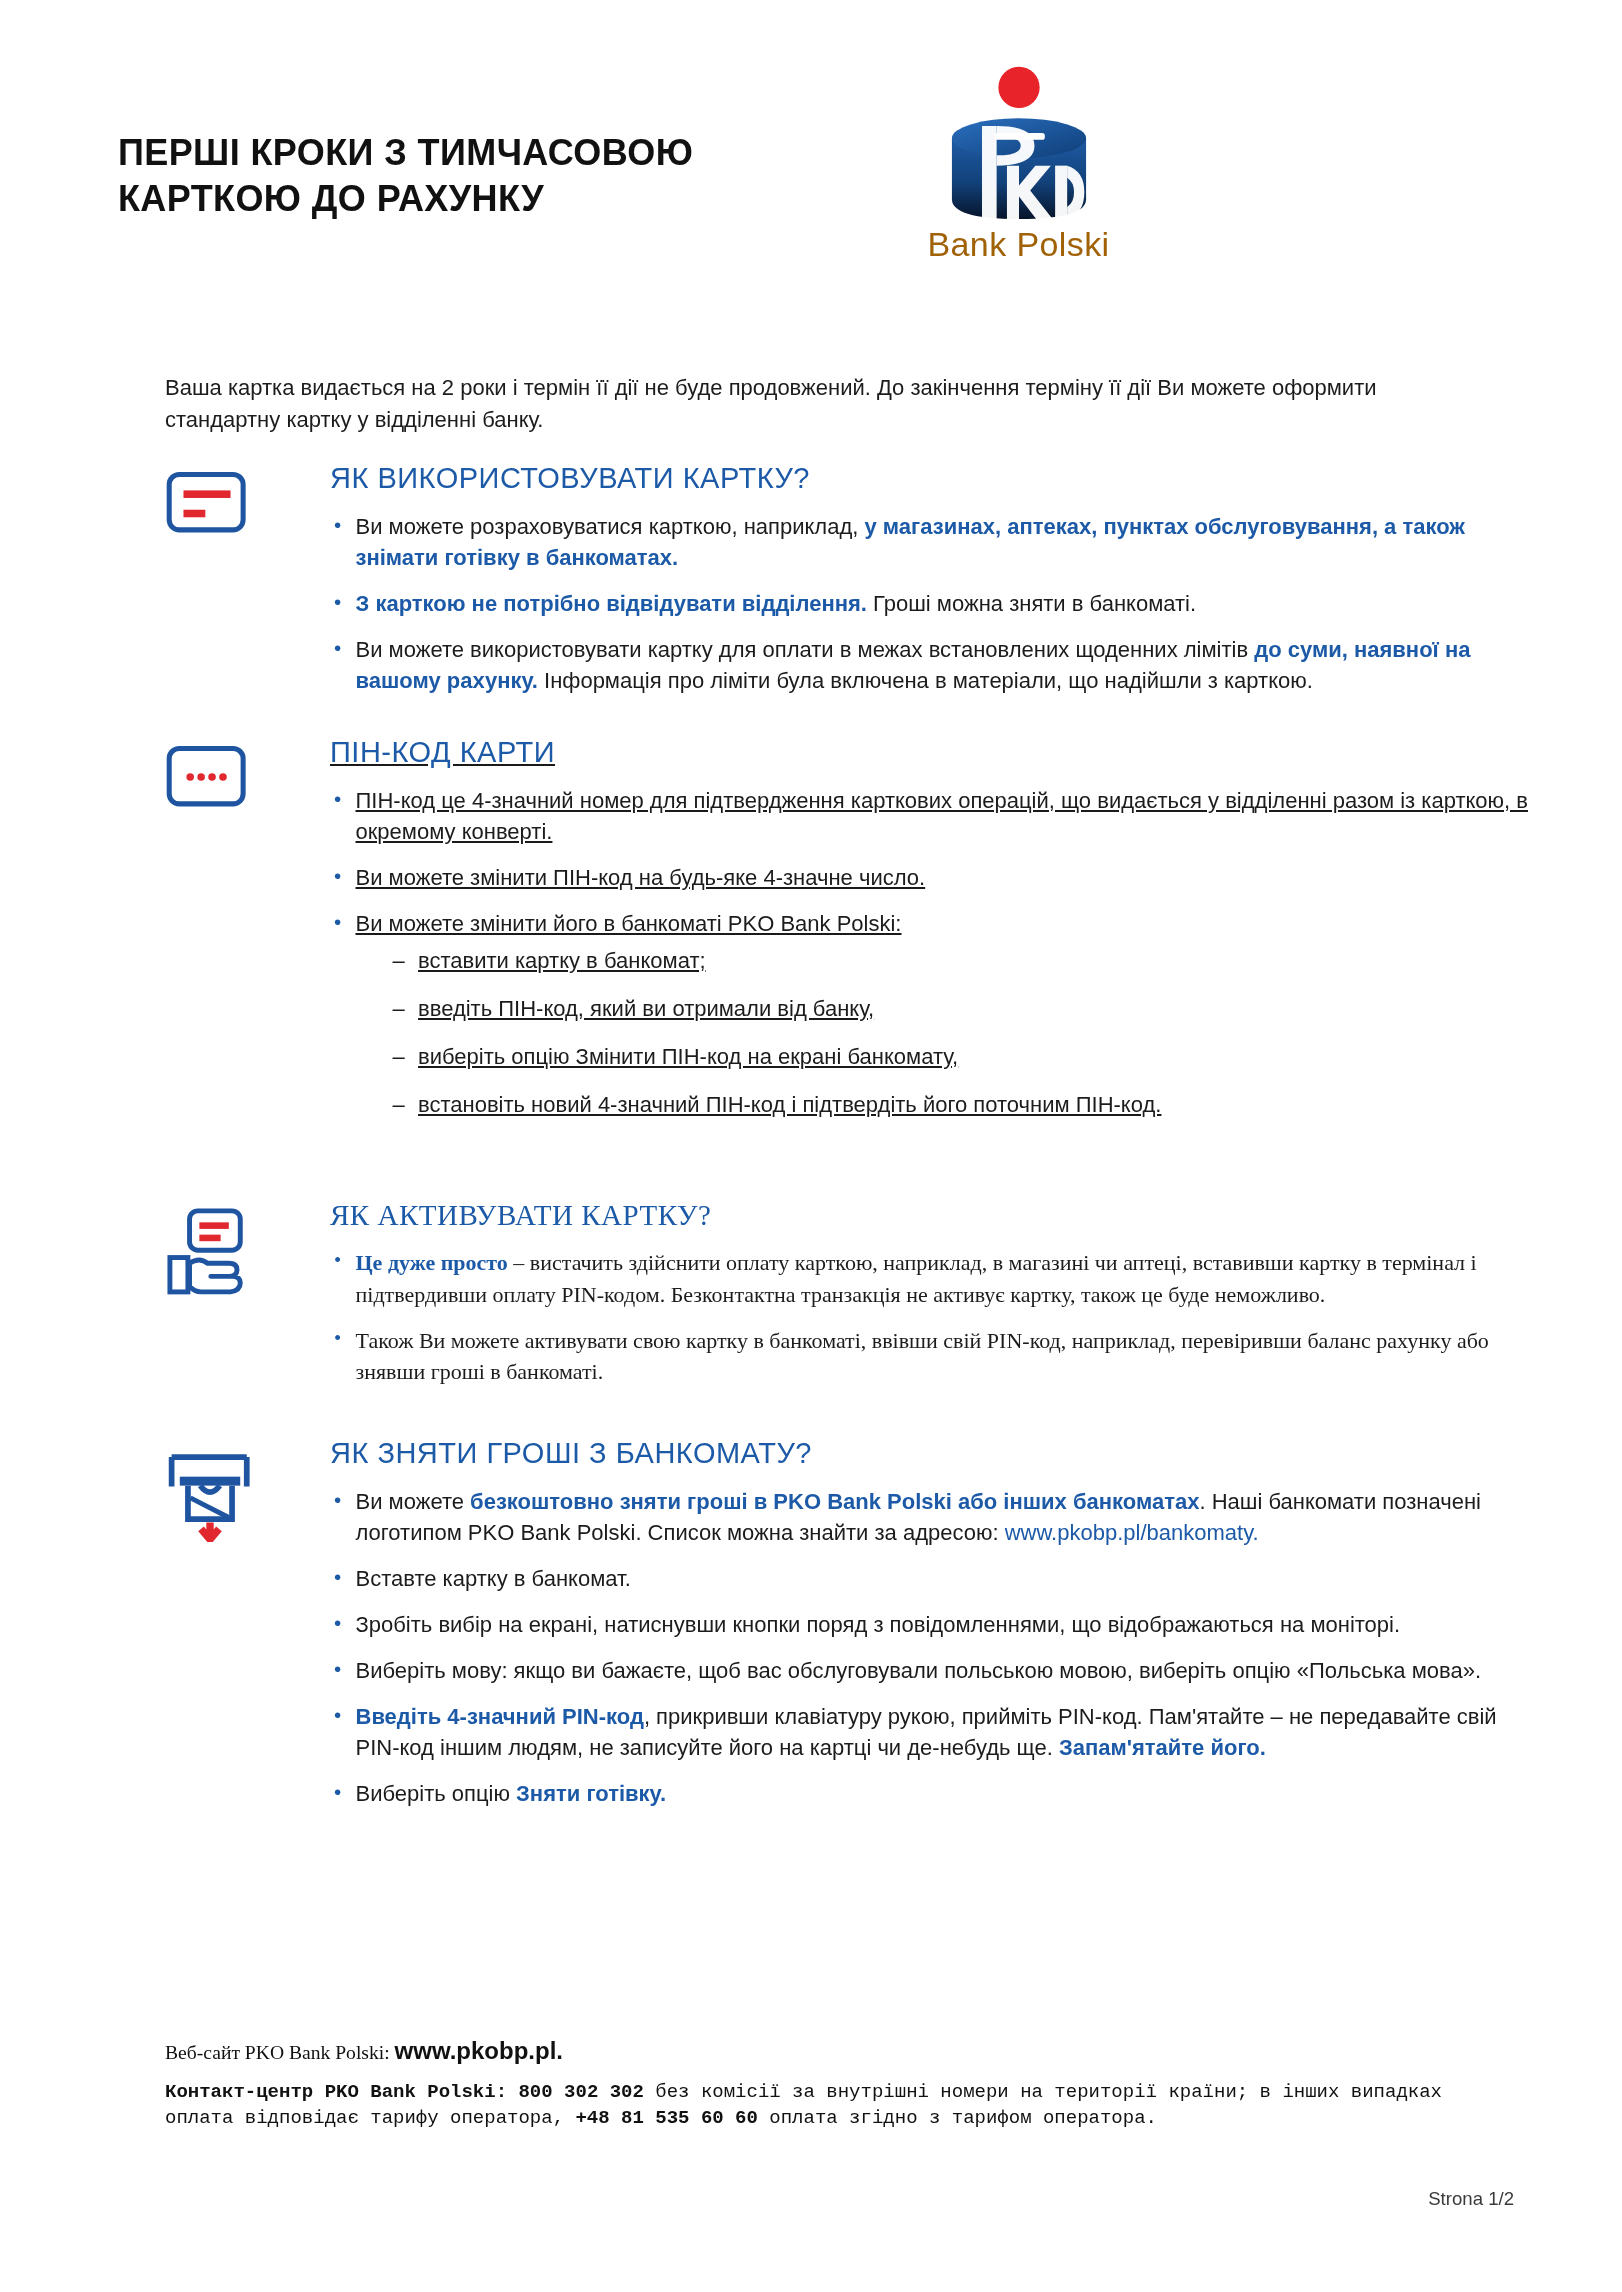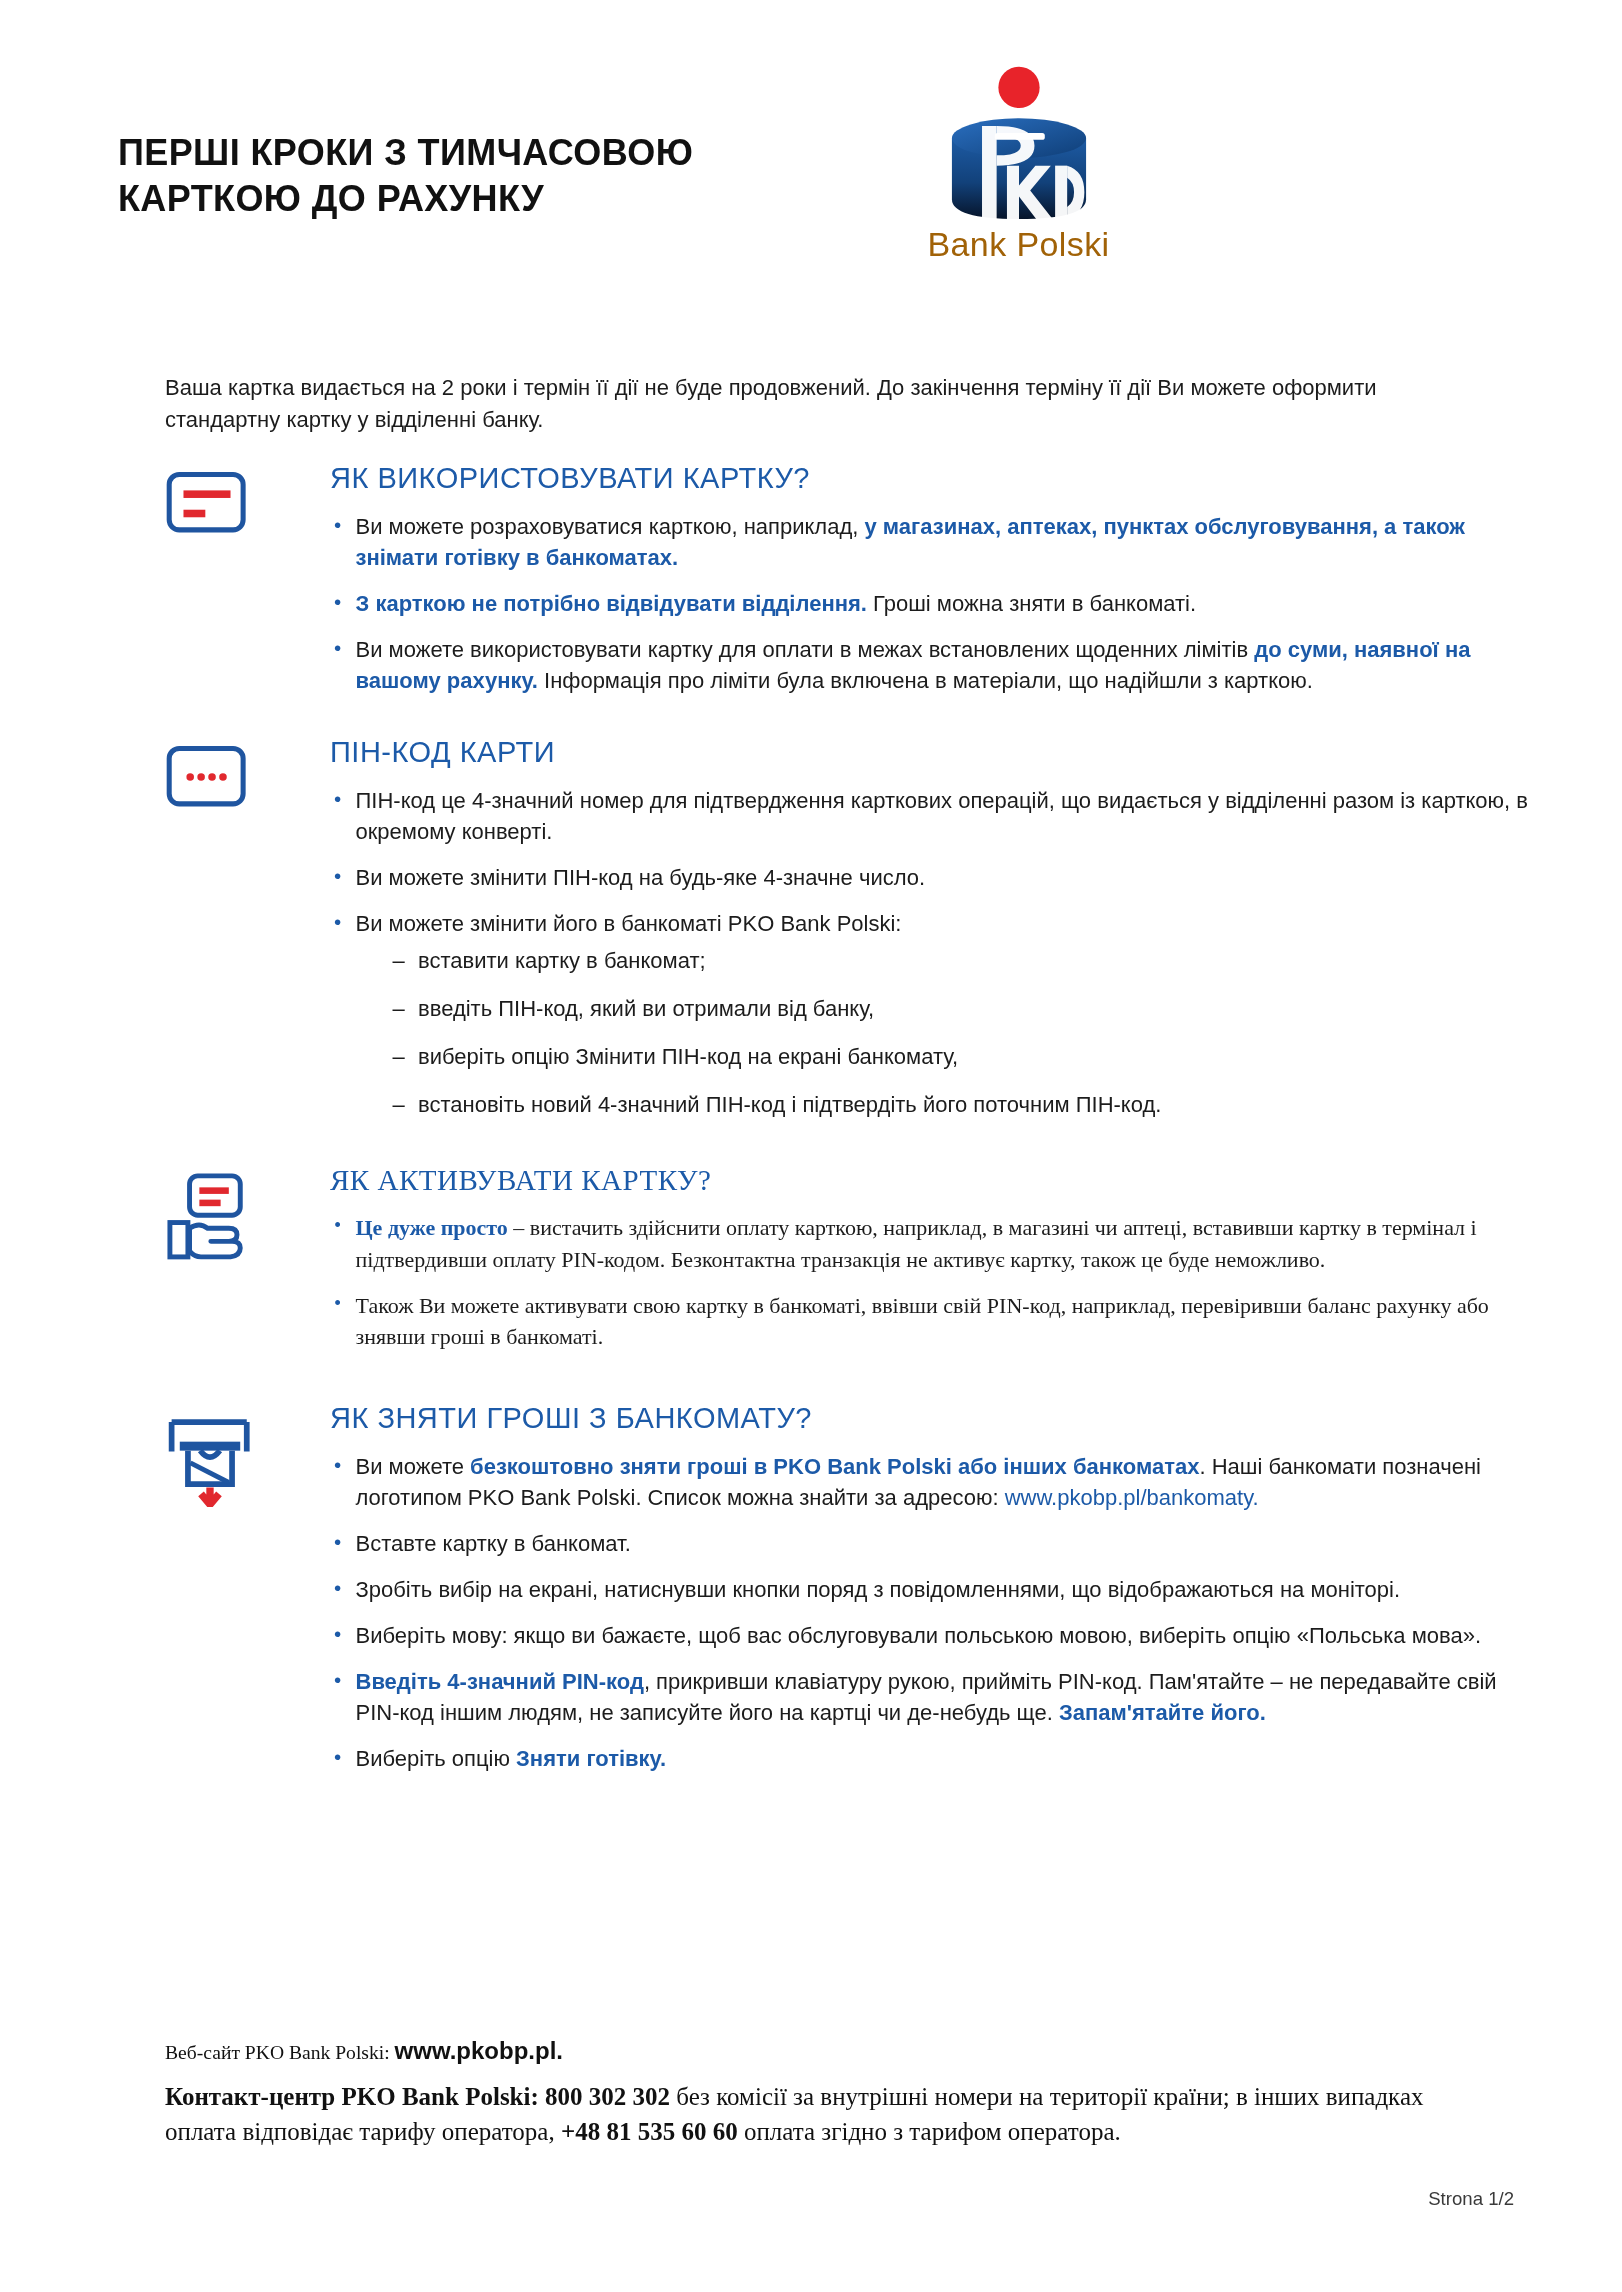--- a/index.html
+++ b/index.html
@@ -163,22 +163,23 @@
     width: 1294px;
     font-family: "Liberation Serif", serif;
     color: #111111;
   }
   .footer-line1 {
     font-size: 19.6px;
     margin-bottom: 13.7px;
   }
   .footer-line1 b { font-family: "Liberation Sans", sans-serif; font-size: 24px; }
   .footer-line2 {
-    font-size: 25px;
+    font-size: 19px;
     line-height: 1.4;
+    font-family: Liberation Mono, monospace;
   }
   .footer-line2 b { font-weight: 700; }
   .page-num {
     position: absolute;
     right: 108px;
     top: 2188px;
     font-size: 18.6px;
     color: #3a3a3a;
     font-family: "Liberation Sans", sans-serif;
   }
@@ -240,21 +241,21 @@
     </svg></div>
         <div class="sec-body">
           <div class="sec-head">ЯК ВИКОРИСТОВУВАТИ КАРТКУ?</div>
           <ul class="bullets">
             <li><span>Ви можете розраховуватися карткою, наприклад, </span><b class="hl">у магазинах, аптеках, пунктах обслуговування, а також знімати готівку в банкоматах.</b></li>
             <li><b class="hl">З карткою не потрібно відвідувати відділення.</b><span> Гроші можна зняти в банкоматі.</span></li>
             <li><span>Ви можете використовувати картку для оплати в межах встановлених щоденних лімітів </span><b class="hl">до суми, наявної на вашому рахунку.</b><span> Інформація про ліміти була включена в матеріали, що надійшли з карткою.</span></li>
           </ul>
         </div>
       </div>
-      <div class="section" style="margin-bottom: 45px;">
+      <div class="section" style="margin-bottom: 80px; text-decoration: underline;">
         <div class="sec-icon"><svg viewBox="0 0 100 80" width="84" height="68">
       <rect x="5" y="6" width="88" height="66" rx="12" ry="12" fill="none" stroke="#1f55a0" stroke-width="6"></rect>
       <circle cx="30" cy="40" r="4.5" fill="#e1282e"></circle>
       <circle cx="43" cy="40" r="4.5" fill="#e1282e"></circle>
       <circle cx="56" cy="40" r="4.5" fill="#e1282e"></circle>
       <circle cx="69" cy="40" r="4.5" fill="#e1282e"></circle>
     </svg></div>
         <div class="sec-body">
           <div class="sec-head">ПІН-КОД КАРТИ</div>
           <ul class="bullets">

